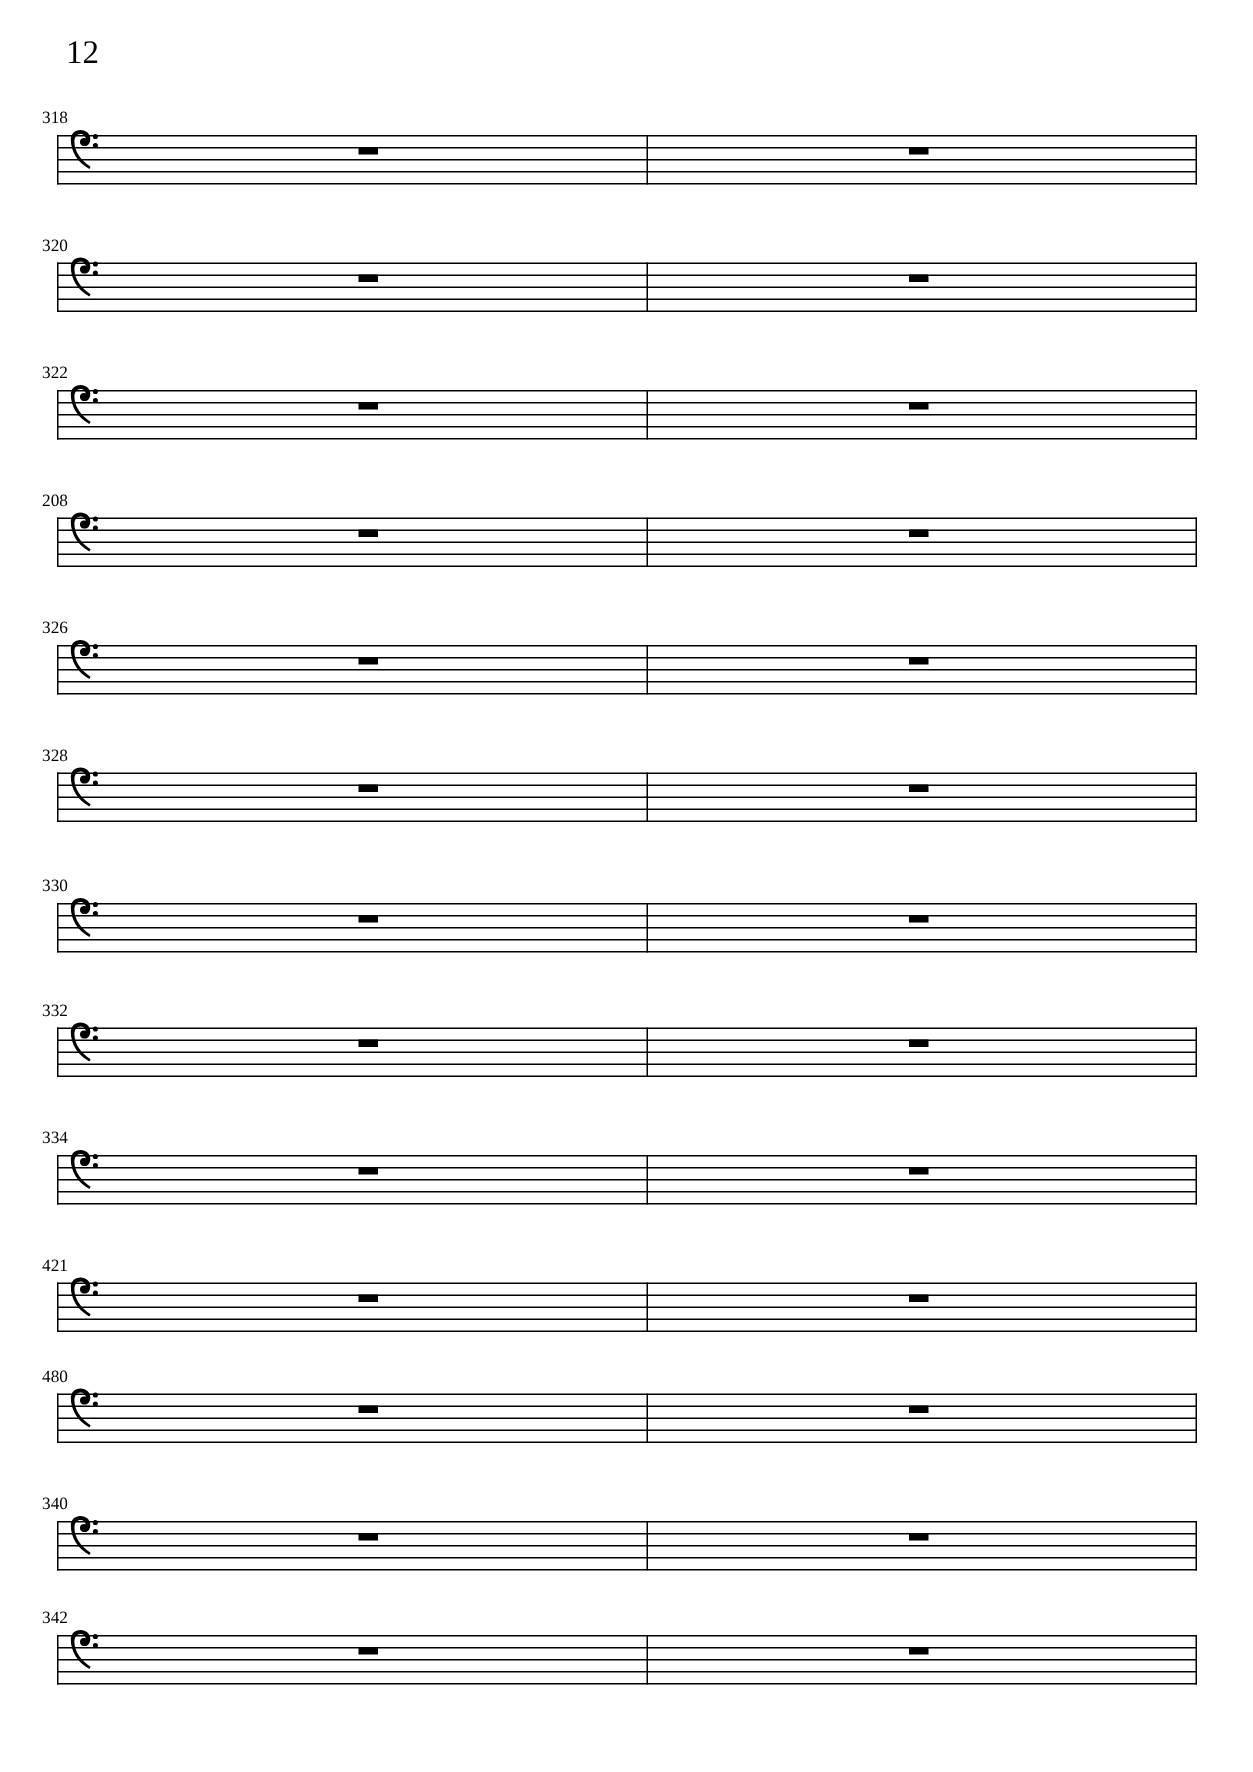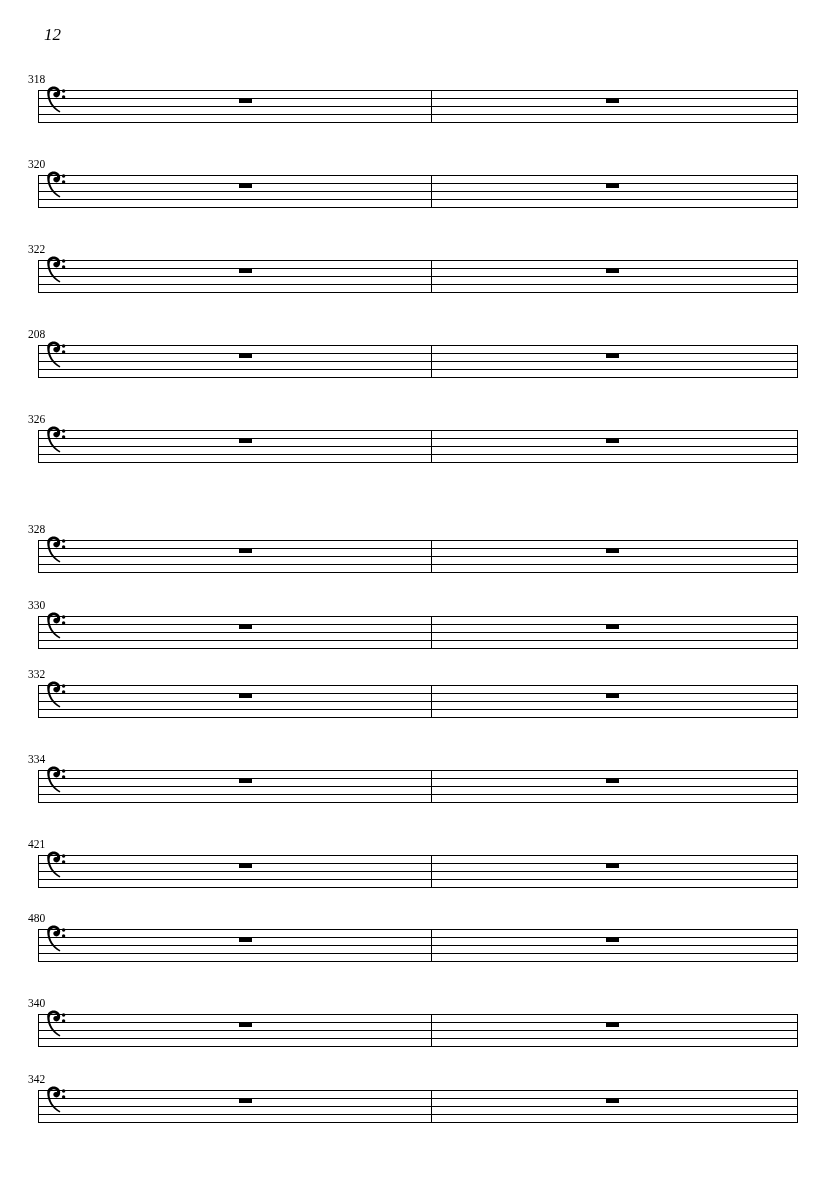--- a/index.html
+++ b/index.html
@@ -20,25 +20,24 @@
     position: absolute;
     left: 0; top: 0;
     width: 835px;
     height: 1181px;
   }
 
   .page-number {
     position: absolute;
     left: 44px;
     top: 25px;
-    font-size: 17px;
+    font-size: 22px;
     line-height: 20px;
     font-family: "Liberation Serif", serif;
     color: #000;
-    font-style: italic;
   }
 
   
   .system {
     position: absolute;
     left: 38px;
     width: 760px;
     height: 60px;
   }
 
@@ -247,21 +246,21 @@
                      C6.6,22.0 11.0,28.2 17.4,32.2 L16.6,33.6 C8.6,29.2 4.2,22.0 4.2,13.6 Z"></path>
             <circle cx="20.6" cy="12.0" r="1.7"></circle>
             <circle cx="20.6" cy="18.0" r="1.7"></circle>
           </g>
         </svg>
       </div>
       <div class="rest m1"></div>
       <div class="rest m2"></div>
     </div>
   </div>
-      <div class="system" style="top: 540px; text-align: right;">
+      <div class="system" style="top: 515px; text-align: right;">
     <div class="measure-number">328</div>
     <div class="staff">
       <div class="staff-line l0"></div>
       <div class="staff-line l1"></div>
       <div class="staff-line l2"></div>
       <div class="staff-line l3"></div>
       <div class="staff-line l4"></div>
       <div class="barline start"></div>
       <div class="barline mid"></div>
       <div class="barline end"></div>
@@ -275,21 +274,21 @@
                      C6.6,22.0 11.0,28.2 17.4,32.2 L16.6,33.6 C8.6,29.2 4.2,22.0 4.2,13.6 Z"></path>
             <circle cx="20.6" cy="12.0" r="1.7"></circle>
             <circle cx="20.6" cy="18.0" r="1.7"></circle>
           </g>
         </svg>
       </div>
       <div class="rest m1"></div>
       <div class="rest m2"></div>
     </div>
   </div>
-      <div class="system" style="top: 616px;">
+      <div class="system" style="top: 602px;">
     <div class="measure-number">330</div>
     <div class="staff">
       <div class="staff-line l0"></div>
       <div class="staff-line l1"></div>
       <div class="staff-line l2"></div>
       <div class="staff-line l3"></div>
       <div class="staff-line l4"></div>
       <div class="barline start"></div>
       <div class="barline mid"></div>
       <div class="barline end"></div>

